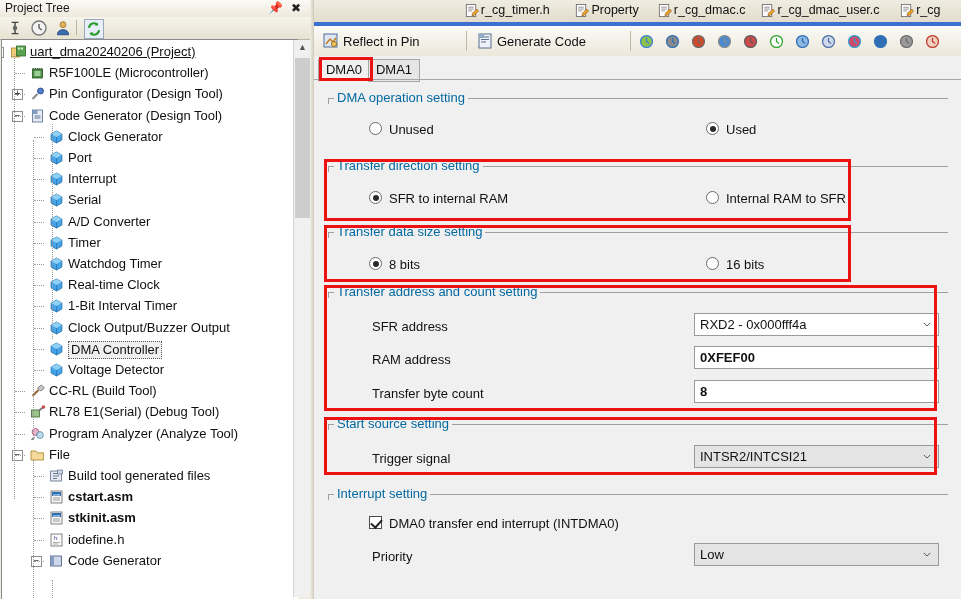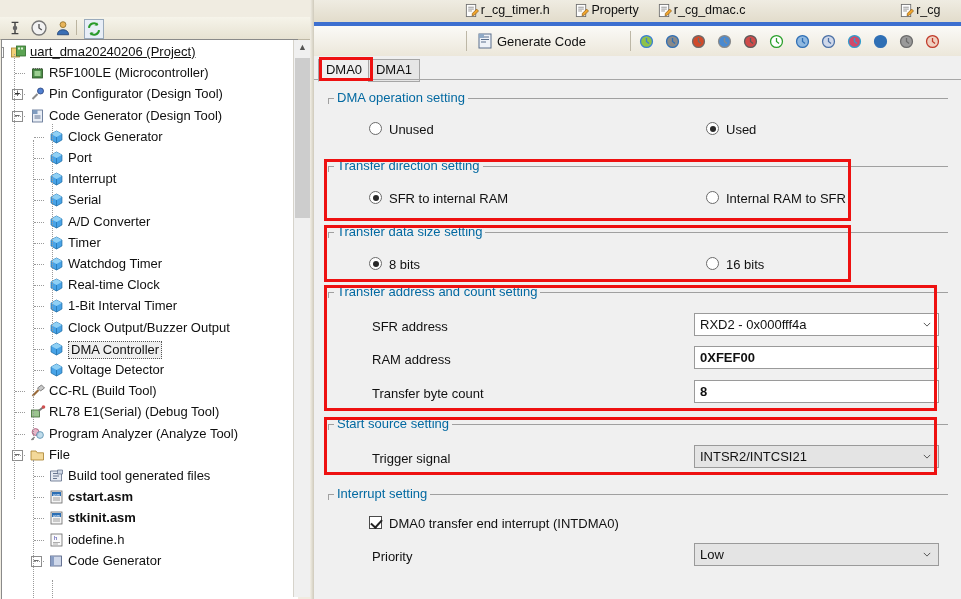--- a/index.html
+++ b/index.html
@@ -104,20 +104,25 @@
 
   .redbox{position:absolute;border:3px solid #ee1111;box-sizing:border-box;pointer-events:none;}
 </style>
 </head>
 <body>
 
 <div id="app">
 
   <div id="left">
 
+    <div class="lt-title">
+      <span class="cap">Project Tree</span>
+      <span class="pin">📌</span>
+      <span class="cls">✖</span>
+    </div>
 
     <div class="lt-tb">
       <svg class="tbi" style="left:6px" viewBox="0 0 16 16">
         <path d="M5 3h6M8 3v10M5 13h6" stroke="#444" stroke-width="1.3" fill="none"></path>
         <circle cx="8" cy="8" r="2" fill="#666"></circle>
       </svg>
       <svg class="tbi" style="left:30px" viewBox="0 0 16 16">
         <circle cx="8" cy="8" r="6.2" fill="#f2f2f2" stroke="#777" stroke-width="1.2"></circle>
         <path d="M8 4.5V8l2.5 1.8" stroke="#555" stroke-width="1.2" fill="none"></path>
       </svg>
@@ -398,32 +403,48 @@
           <span class="tl">Property</span>
         </div>
         <div class="dtab" style="left: 342.85px; width: 99.55px;">
           <svg viewBox="0 0 16 16" class="ti">
             <rect x="2.5" y="1.5" width="10" height="13" fill="#fdfdfd" stroke="#6b6b6b" stroke-width=".9"></rect>
             <path d="M4.5 4.5h6M4.5 6.5h6M4.5 8.5h4" stroke="#7a7a7a" stroke-width=".8"></path>
             <path d="M9 11l4.5-4.5 2 2L11 13l-2.4.6z" fill="#f0a52e" stroke="#8a5a12" stroke-width=".7"></path>
           </svg>
           <span class="tl">r_cg_dmac.c</span>
         </div>
+        <div class="dtab" style="left: 446.4px; width: 134.8px;">
+          <svg viewBox="0 0 16 16" class="ti">
+            <rect x="2.5" y="1.5" width="10" height="13" fill="#fdfdfd" stroke="#6b6b6b" stroke-width=".9"></rect>
+            <path d="M4.5 4.5h6M4.5 6.5h6M4.5 8.5h4" stroke="#7a7a7a" stroke-width=".8"></path>
+            <path d="M9 11l4.5-4.5 2 2L11 13l-2.4.6z" fill="#f0a52e" stroke="#8a5a12" stroke-width=".7"></path>
+          </svg>
+          <span class="tl">r_cg_dmac_user.c</span>
+        </div>
         <div class="dtab" style="left: 585.2px; width: 50.2px;">
           <svg viewBox="0 0 16 16" class="ti">
             <rect x="2.5" y="1.5" width="10" height="13" fill="#fdfdfd" stroke="#6b6b6b" stroke-width=".9"></rect>
             <path d="M4.5 4.5h6M4.5 6.5h6M4.5 8.5h4" stroke="#7a7a7a" stroke-width=".8"></path>
             <path d="M9 11l4.5-4.5 2 2L11 13l-2.4.6z" fill="#f0a52e" stroke="#8a5a12" stroke-width=".7"></path>
           </svg>
           <span class="tl">r_cg</span>
         </div>
       </div>
     <div class="tabunder"></div>
 
     <div class="mtb">
+      <div class="mtbtn" style="left:4px;width:145px">
+        <svg class="mi" viewBox="0 0 18 18">
+          <rect x="2" y="2" width="13" height="13" fill="#dde6f2" stroke="#4d6f9c" stroke-width="1"></rect>
+          <path d="M4 12l4-5 3 3 3-4" stroke="#c47b1e" stroke-width="1.5" fill="none"></path>
+          <circle cx="12" cy="12" r="2.6" fill="#f0c060" stroke="#8a6414" stroke-width=".8"></circle>
+        </svg>
+        <span class="ml">Reflect in Pin</span>
+      </div>
       <span class="mtsep" style="left:152px"></span>
       <div class="mtbtn" style="left:158px;width:152px">
         <svg class="mi" viewBox="0 0 18 18">
           <rect x="3" y="2" width="12" height="14" fill="#eef2f8" stroke="#5a6f8c" stroke-width="1"></rect>
           <path d="M5 5h8M5 7.5h8M5 10h5" stroke="#5a6f8c" stroke-width="1"></path>
           <rect x="3" y="2" width="5" height="4" fill="#8fa9c6"></rect>
         </svg>
         <span class="ml">Generate Code</span>
       </div>
       <span class="mtsep" style="left:316px"></span>

